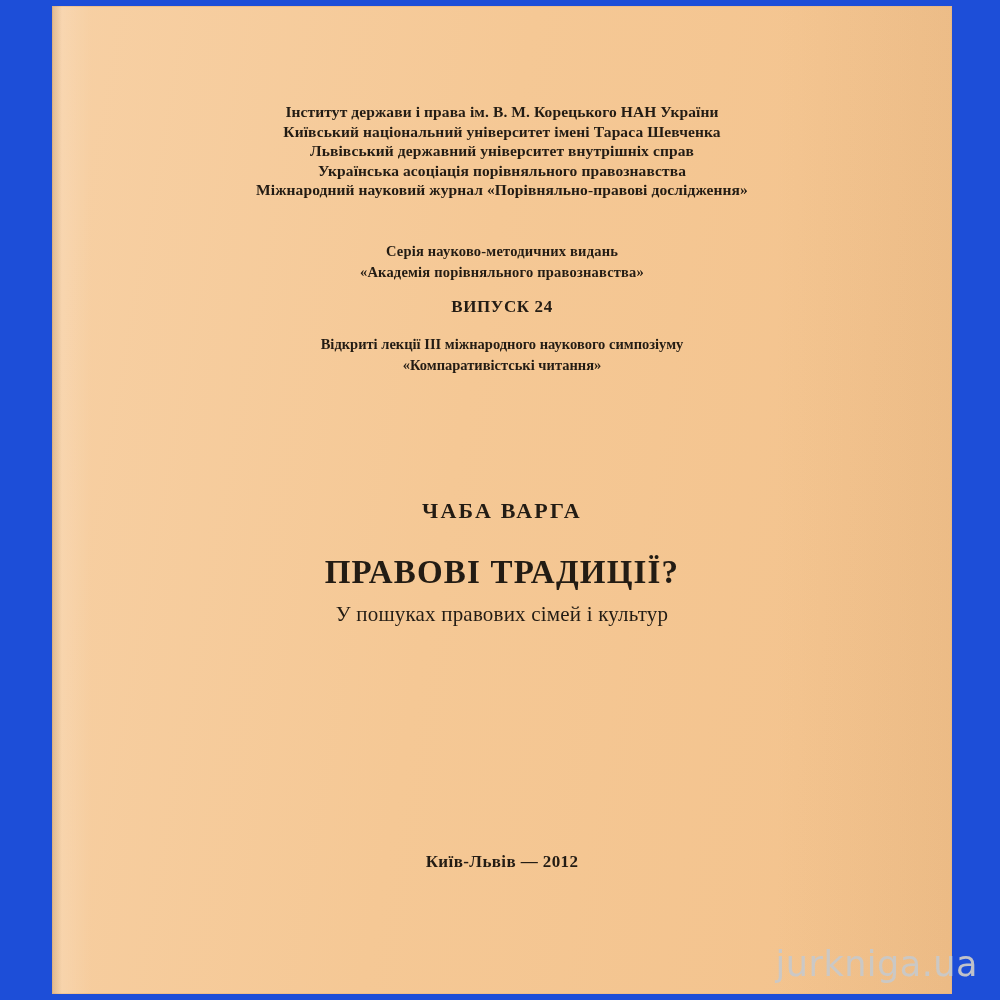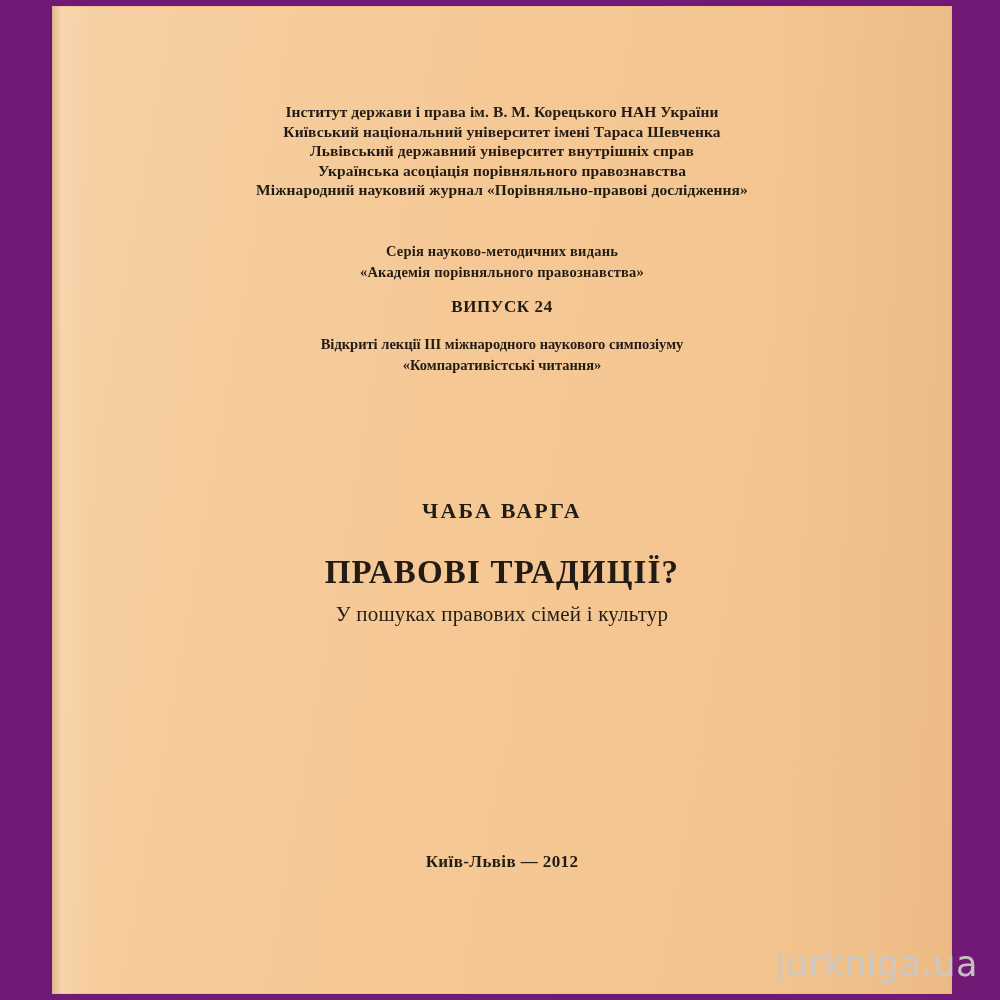--- a/index.html
+++ b/index.html
@@ -10,21 +10,21 @@
     width: 1000px;
     height: 1000px;
     background: #ffffff;
     font-family: "Liberation Serif", serif;
     overflow: hidden;
   }
   .page {
     position: relative;
     width: 1000px;
     height: 1000px;
-    background: #701a75;
+    background: #1d4ed8;
   }
   .cover {
     position: absolute;
     left: 52px;
     top: 6px;
     width: 900px;
     height: 988px;
     background: #f6cb9c;
     background-image: linear-gradient(100deg, #f7d0a4 0%, #f5c895 45%, #f3c28c 100%);
     box-shadow: inset 0 0 0 1px #eebd89;

